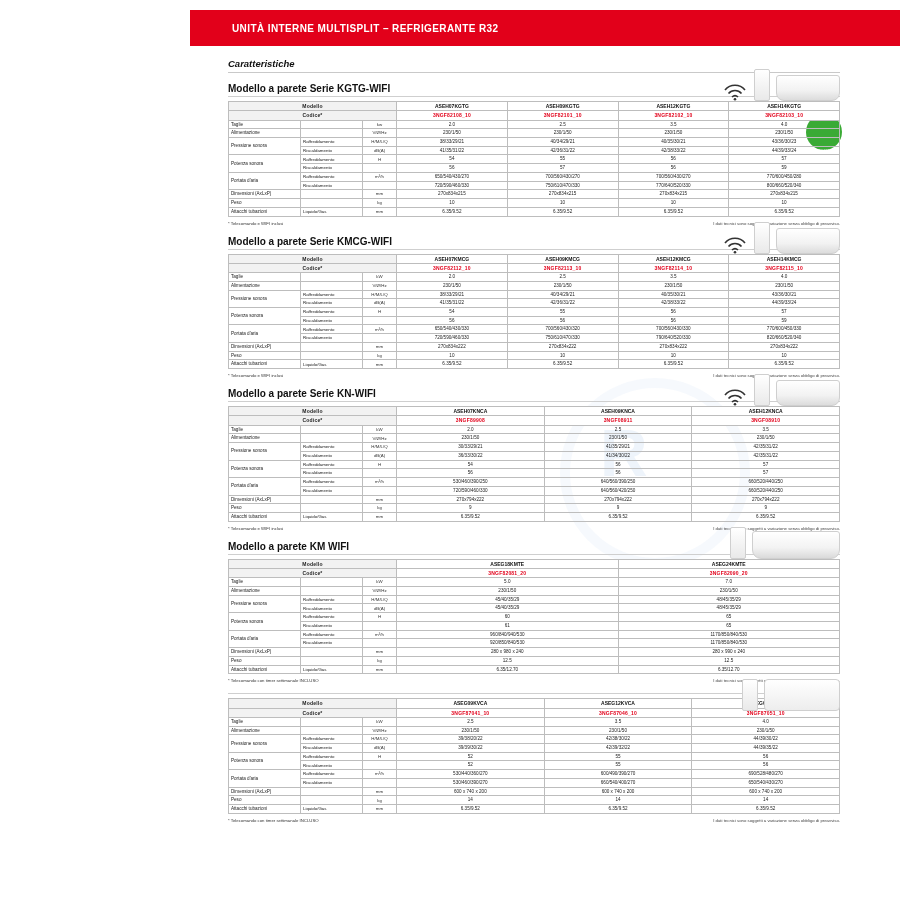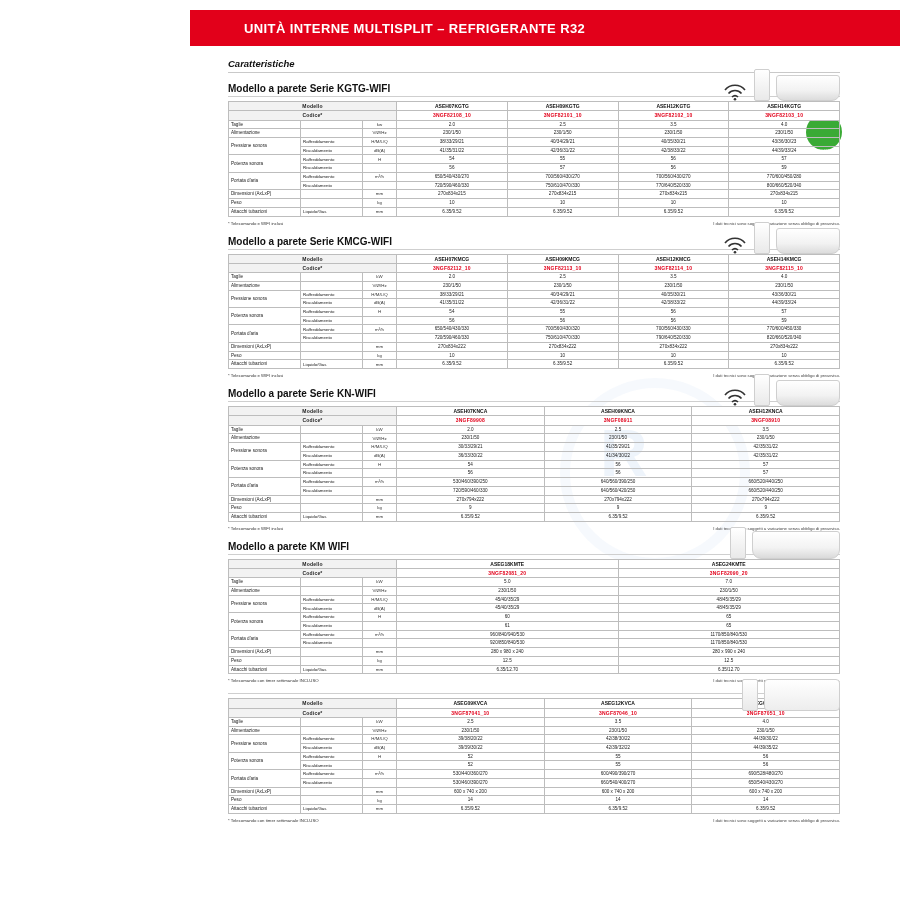--- a/index.html
+++ b/index.html
@@ -12,21 +12,21 @@
     overflow:hidden;
   }
   .page{position:relative;width:900px;height:900px;}
 
   
   .banner{
     position:absolute;left:190px;top:10px;width:710px;height:36px;
     background:#e2001a;color:#fff;display:flex;align-items:center;
   }
   .banner .btxt{
-    font-size:13px;font-weight:bold;letter-spacing:.4px;padding-left:54px;
+    font-size:10px;font-weight:bold;letter-spacing:.4px;padding-left:42px;
     text-transform:uppercase;
   }
 
   .content{position:absolute;left:228px;top:58px;width:612px;}
 
   .sect-title{
     font-size:9.5px;font-weight:bold;font-style:italic;color:#111;
     margin:0 0 3px 0;
   }
   .rule{height:1px;background:#c9c9c9;width:100%;}

